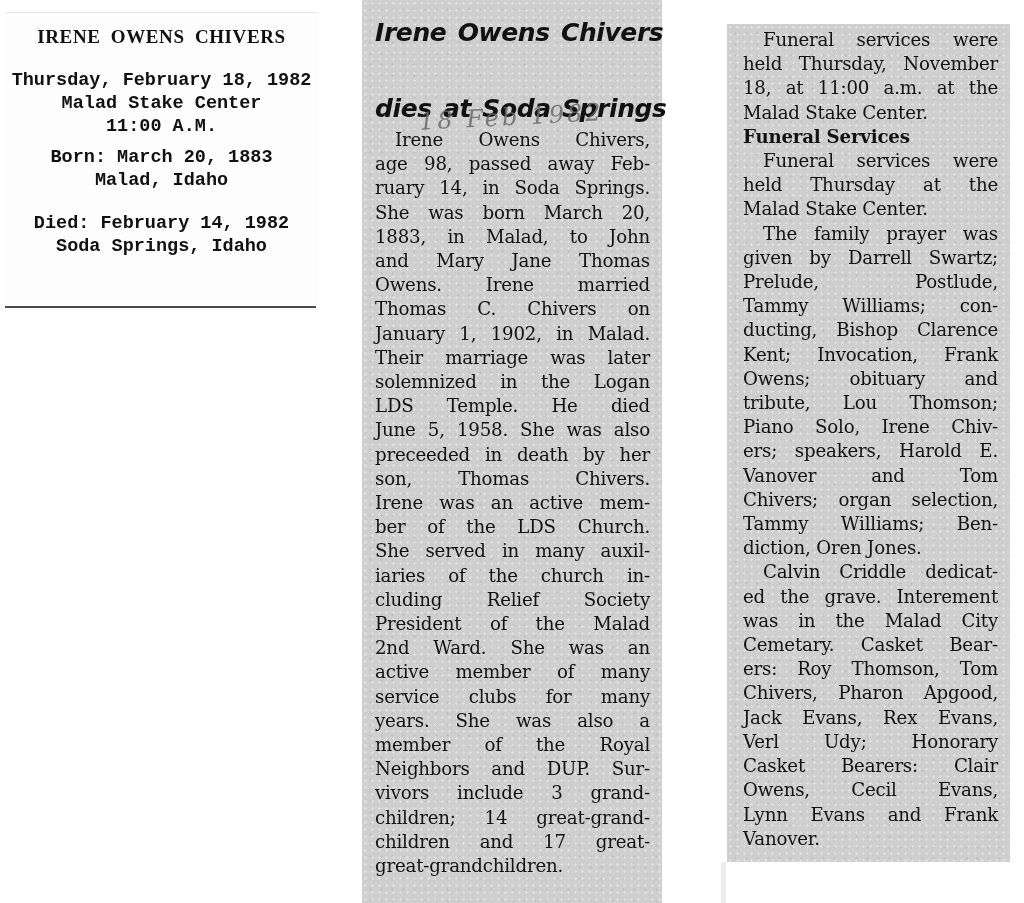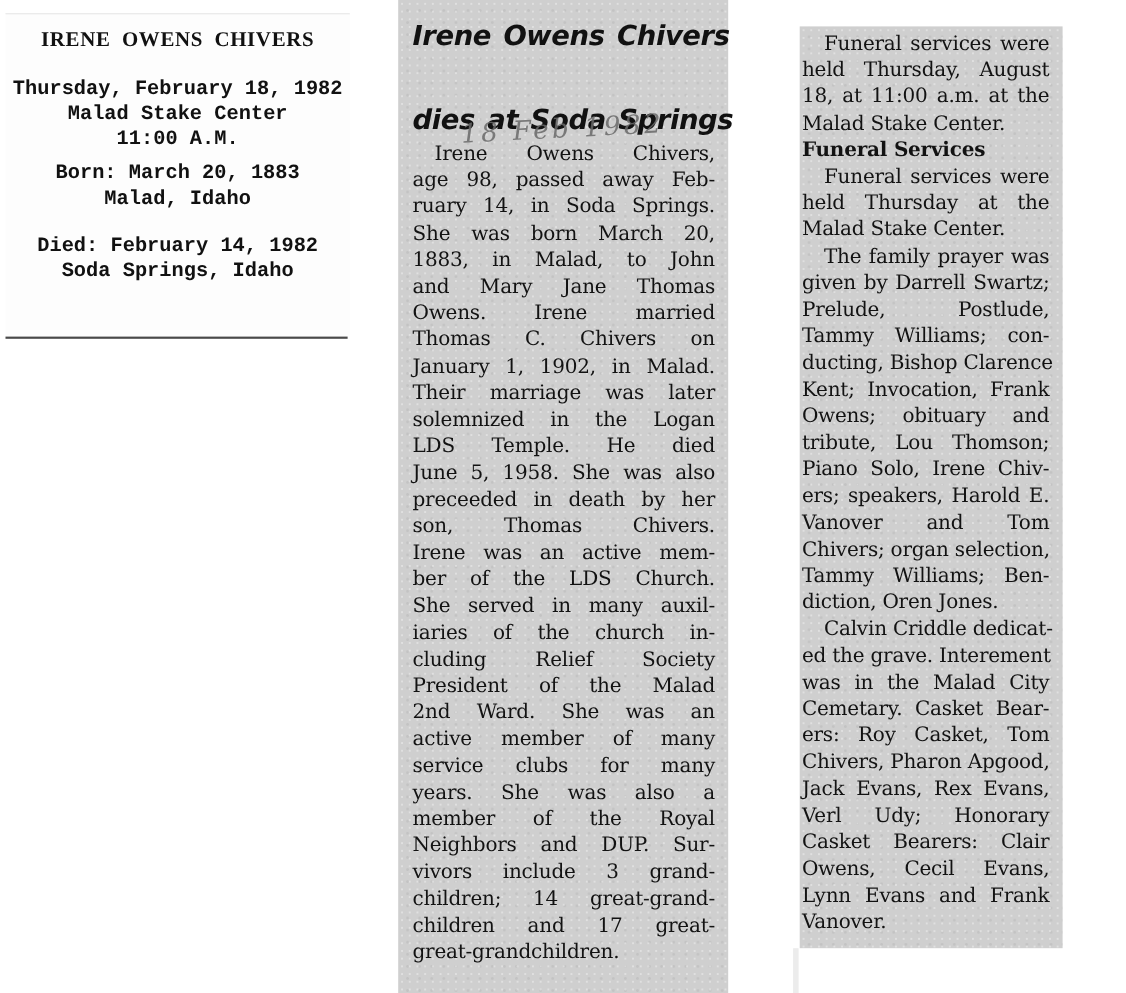--- a/index.html
+++ b/index.html
@@ -71,23 +71,23 @@
   .col-middle {
     left: 362px;
     top: 0;
     width: 300px;
     height: 903px;
     padding: 0 12px 0 13px;
   }
   .col-right {
     left: 727px;
     top: 24px;
-    width: 239px;
+    width: 283px;
     height: 838px;
-    padding: 4px 12px 0 2px;
+    padding: 4px 12px 0 16px;
   }
   .col-right::before {
     
     content: "";
     position: absolute;
     left: -6px;
     top: 838px;
     width: 5px;
     height: 41px;
     background: #ececec;
@@ -204,21 +204,21 @@
     <span class="line">vivors include 3 grand-</span>
     <span class="line">children; 14 great-grand-</span>
     <span class="line">children and 17 great-</span>
     <span class="line last">great-grandchildren.</span>
   </div>
 </div>
 
 <div class="col col-right">
   <div class="body-text">
     <span class="line first">Funeral services were</span>
-    <span class="line">held Thursday, August</span>
+    <span class="line">held Thursday, November</span>
     <span class="line">18, at 11:00 a.m. at the</span>
     <span class="line last">Malad Stake Center.</span>
 
     <span class="line last subhead" style="font-weight:bold;">Funeral Services</span>
 
     <span class="line first">Funeral services were</span>
     <span class="line">held Thursday at the</span>
     <span class="line last">Malad Stake Center.</span>
 
     <span class="line first">The family prayer was</span>
@@ -233,21 +233,21 @@
     <span class="line">ers; speakers, Harold E.</span>
     <span class="line">Vanover and Tom</span>
     <span class="line">Chivers; organ selection,</span>
     <span class="line">Tammy Williams; Ben-</span>
     <span class="line last">diction, Oren Jones.</span>
 
     <span class="line first">Calvin Criddle dedicat-</span>
     <span class="line">ed the grave. Interement</span>
     <span class="line">was in the Malad City</span>
     <span class="line">Cemetary. Casket Bear-</span>
-    <span class="line">ers: Roy Casket, Tom</span>
+    <span class="line">ers: Roy Thomson, Tom</span>
     <span class="line">Chivers, Pharon Apgood,</span>
     <span class="line">Jack Evans, Rex Evans,</span>
     <span class="line">Verl Udy; Honorary</span>
     <span class="line">Casket Bearers: Clair</span>
     <span class="line">Owens, Cecil Evans,</span>
     <span class="line">Lynn Evans and Frank</span>
     <span class="line last">Vanover.</span>
   </div>
 </div>
 

